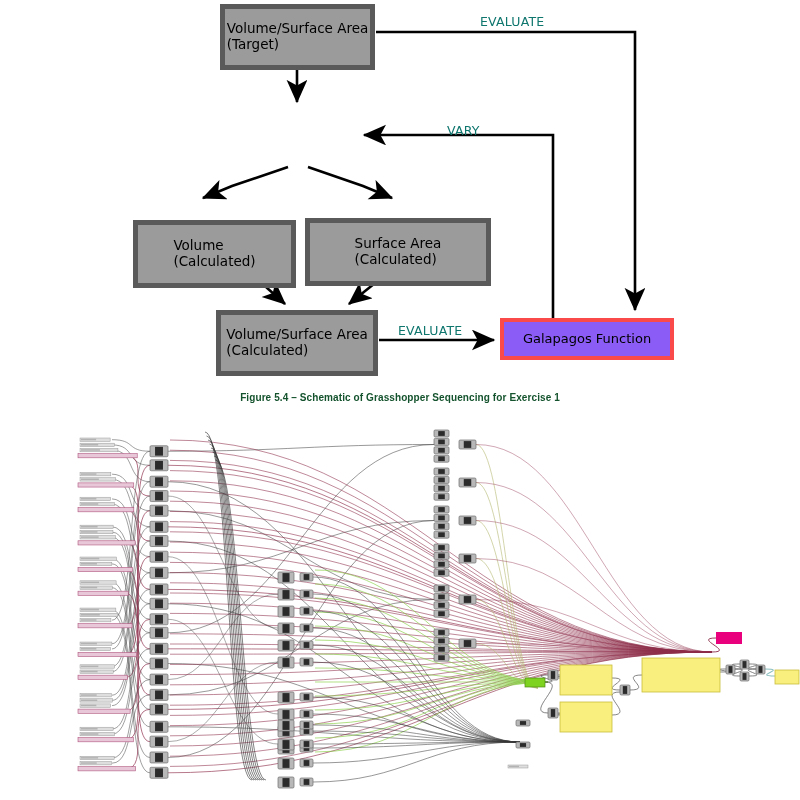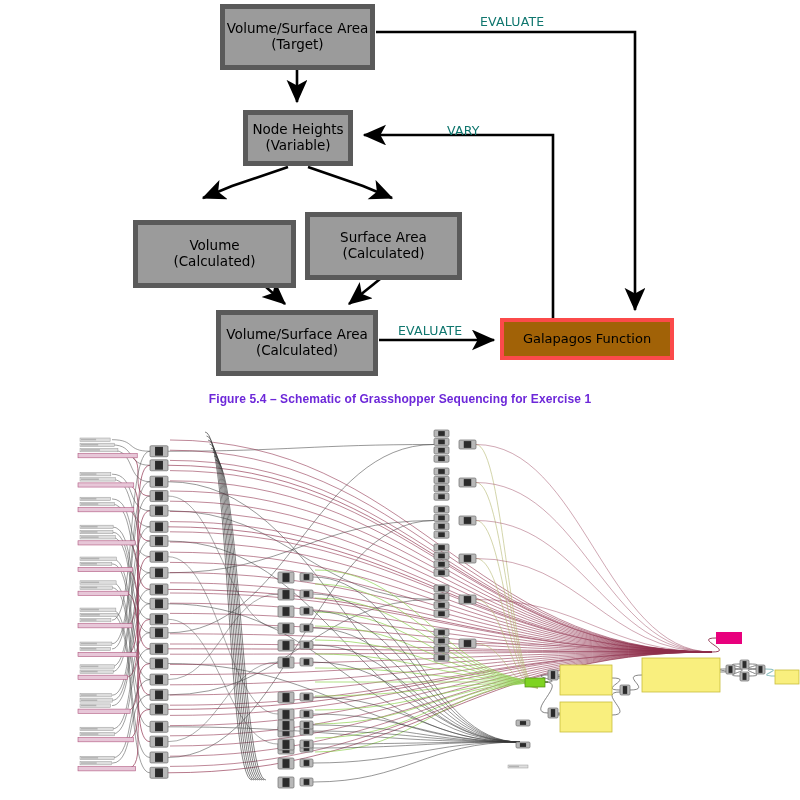--- a/index.html
+++ b/index.html
@@ -14,32 +14,32 @@
   #page{position:relative;width:800px;height:800px;}
 
   
   #flowchart{position:absolute;left:0;top:0;width:800px;height:380px;}
   .fc-svg{position:absolute;left:0;top:0;width:800px;height:380px;}
 
   .node{
     position:absolute;
     box-sizing:border-box;
     display:flex;align-items:center;justify-content:center;
-    text-align:center;
+    text-align:left;
     line-height:1.18;
     color:#000;
     font-size:13.5px;
     z-index:3;
   }
   .node.gray{
     background:#9b9b9b;
     border:5px solid #5a5a5a;
   }
   .node.red{
-    background:#a16207;
+    background:#8b5cf6;
     border:4px solid #fb4a4a;
     font-size:13px;
   }
   .node span{display:block;pointer-events:none;}
 
   .edge-label{
     position:absolute;
     font-size:12.5px;
     color:#0f766e;
     letter-spacing:.2px;
@@ -47,22 +47,22 @@
     z-index:4;
   }
 
   
   #caption{
     position:absolute;
     left:0;top:392px;width:800px;
     text-align:center;
     font-family:"Liberation Sans","DejaVu Sans",sans-serif;
     font-weight:bold;
-    font-size:12px;
-    color:#6d28d9;
+    font-size:10px;
+    color:#14532d;
     letter-spacing:.1px;
   }
 
   
   #gh{position:absolute;left:0;top:420px;width:800px;height:380px;}
   .gh-svg{position:absolute;left:0;top:0;width:800px;height:380px;}
 </style>
 </head>
 <body>
 
@@ -94,35 +94,29 @@
       <path d="M553,318 L553,135 L364,135" fill="none" stroke="#000" stroke-width="2.6" marker-end="url(#ah)"></path>
     </svg>
 
     <div class="node gray" style="left:220px;top:4px;width:155px;height:66px;">
       <div>
         <span>Volume/Surface Area</span>
         <span>(Target)</span>
       </div>
     </div>
 
-    <div class="node gray" style="left:243px;top:110px;width:110px;height:56px;">
-      <div>
-        <span>Node Heights</span>
-        <span>(Variable)</span>
-      </div>
-    </div>
 
     <div class="node gray" style="left:133px;top:220px;width:163px;height:68px;">
       <div>
         <span>Volume</span>
         <span>(Calculated)</span>
       </div>
     </div>
 
-    <div class="node gray" style="left:305px;top:212px;width:157px;height:68px;">
+    <div class="node gray" style="left:305px;top:218px;width:186px;height:68px;">
       <div>
         <span>Surface Area</span>
         <span>(Calculated)</span>
       </div>
     </div>
 
     <div class="node gray" style="left:216px;top:310px;width:162px;height:66px;">
       <div>
         <span>Volume/Surface Area</span>
         <span>(Calculated)</span>

